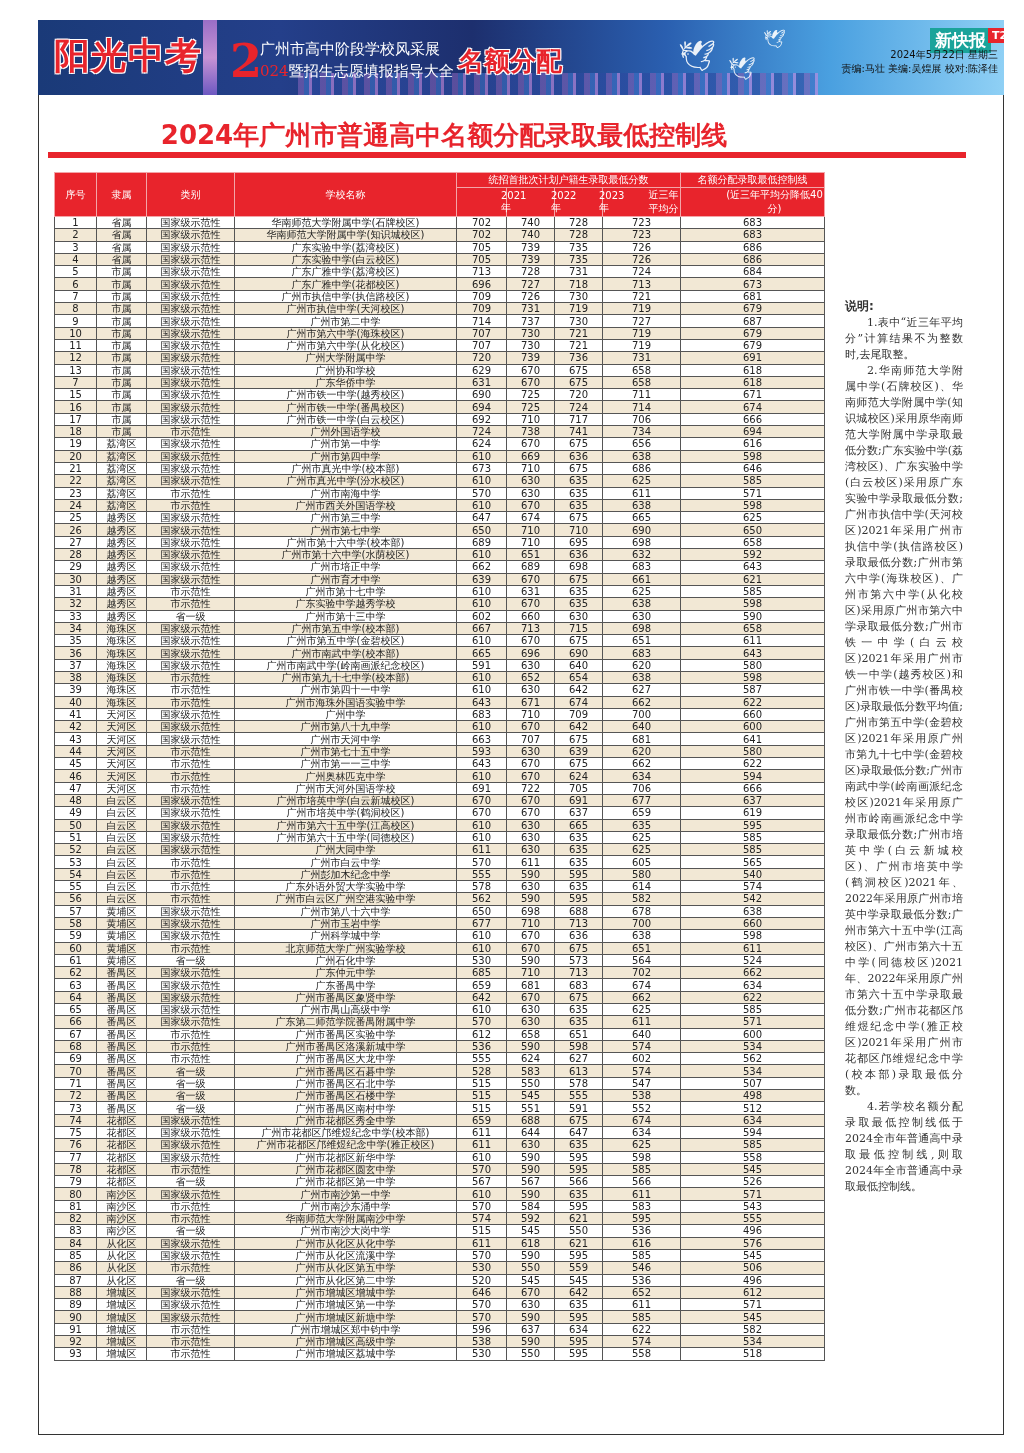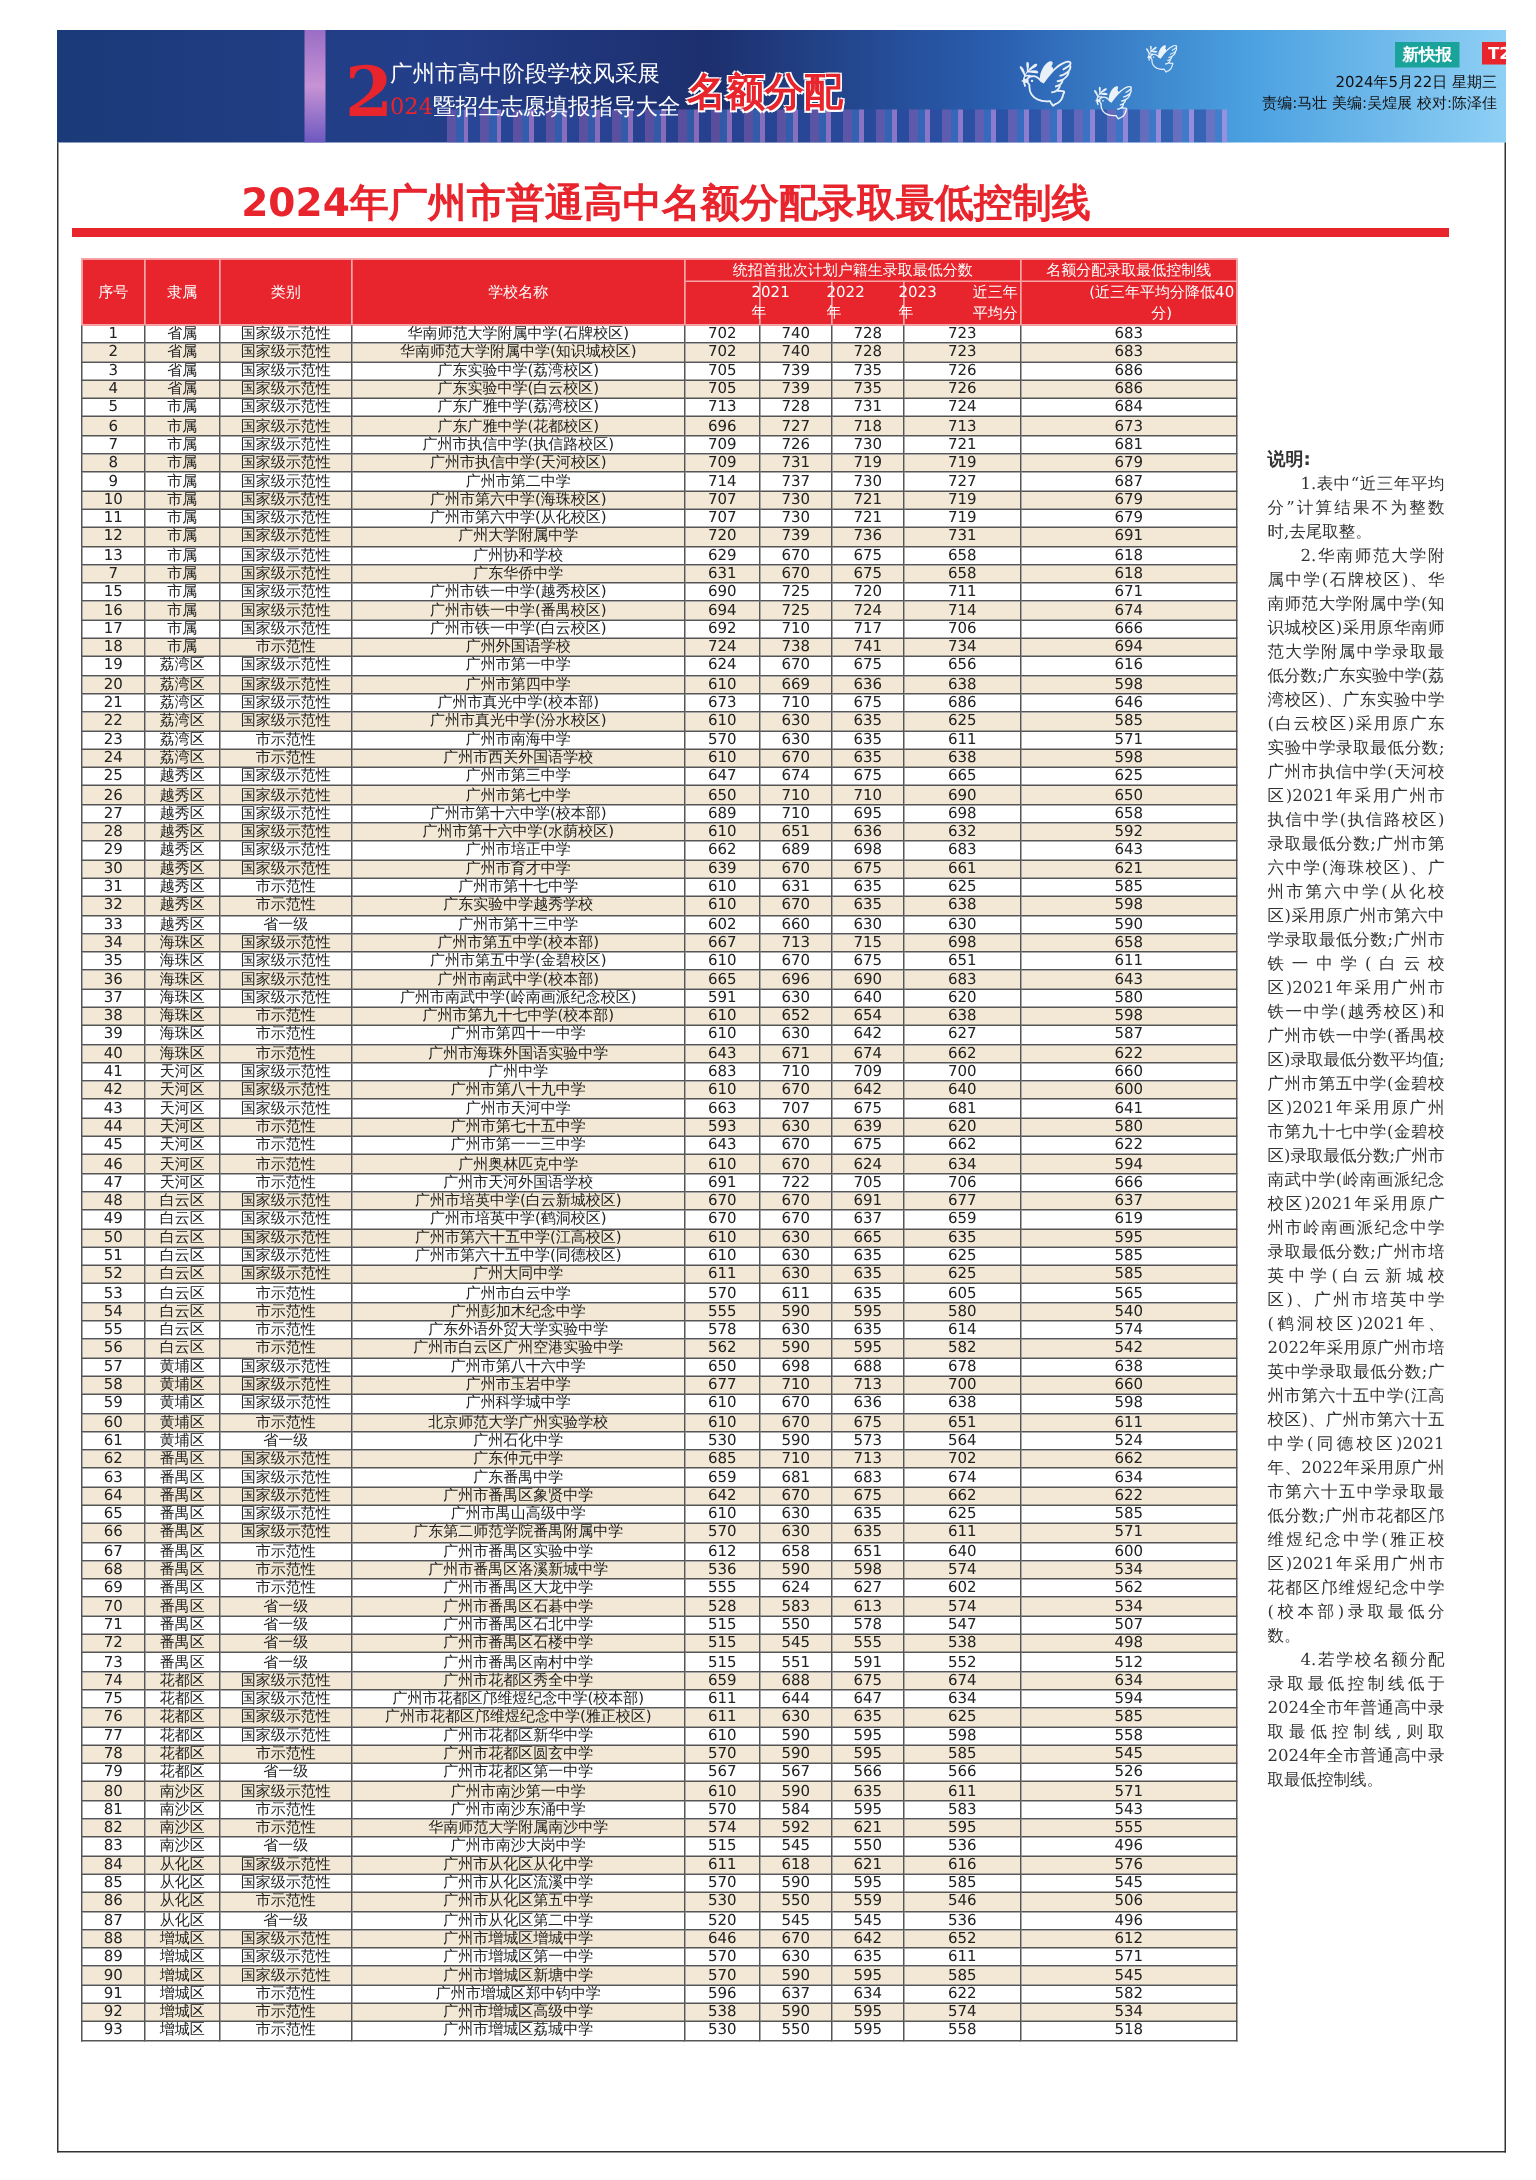--- a/index.html
+++ b/index.html
@@ -36,21 +36,21 @@
   }
   .banner .sub1 { top: 20px; }
   .banner .sub2 { top: 42px; }
   .banner .sub2 .red { color: #e8242c; }
   .banner .quota {
     position: absolute; left: 420px; top: 24px; font-size: 26px; font-weight: bold; color: #e8242c;
     text-shadow: 1px 1px 0 #fff, -1px -1px 0 #fff, 1px -1px 0 #fff, -1px 1px 0 #fff;
   }
   .banner .dove { position: absolute; color: #ffffff; font-size: 30px; opacity: 0.9; }
   .paper-badge {
-    position: absolute; left: 892px; top: 8px; background: #1aa39a; color: #fff; font-size: 11px;
+    position: absolute; left: 892px; top: 8px; background: #1aa39a; color: #fff; font-size: 17px;
     padding: 1px 5px; font-weight: bold;
   }
   .page-badge {
     position: absolute; left: 950px; top: 8px; background: #e8242c; color: #fff; font-size: 11px;
     padding: 1px 4px; font-weight: bold;
   }
   .date-line { position: absolute; right: 6px; top: 28px; font-size: 10px; color: #111; }
   .editor-line { position: absolute; right: 6px; top: 42px; font-size: 10px; color: #111; }
 
   .frame {
@@ -89,20 +89,21 @@
   }
   .notes .notes-heading { font-family: "DejaVu Sans", "Liberation Sans", sans-serif; font-weight: bold; font-size: 12px; margin-bottom: 1px; }
   .notes p { text-indent: 2em; margin: 0; }
 </style>
 </head>
 <body>
 
 <div class="banner">
   <div class="tower"></div>
   <div class="city"></div>
+  <div class="logo">阳光中考</div>
   <div class="big2">2</div>
   <div class="sub1">广州市高中阶段学校风采展</div>
   <div class="sub2"><span class="red">024</span><span>暨招生志愿填报指导大全</span></div>
   <div class="quota">名额分配</div>
   <div class="dove" style="left:640px; top:18px;">🕊</div>
   <div class="dove" style="left:690px; top:36px; font-size:22px;">🕊</div>
   <div class="dove" style="left:725px; top:8px; font-size:18px;">🕊</div>
   <div class="paper-badge">新快报</div>
   <div class="page-badge">T23</div>
   <div class="date-line">2024年5月22日 星期三</div>

